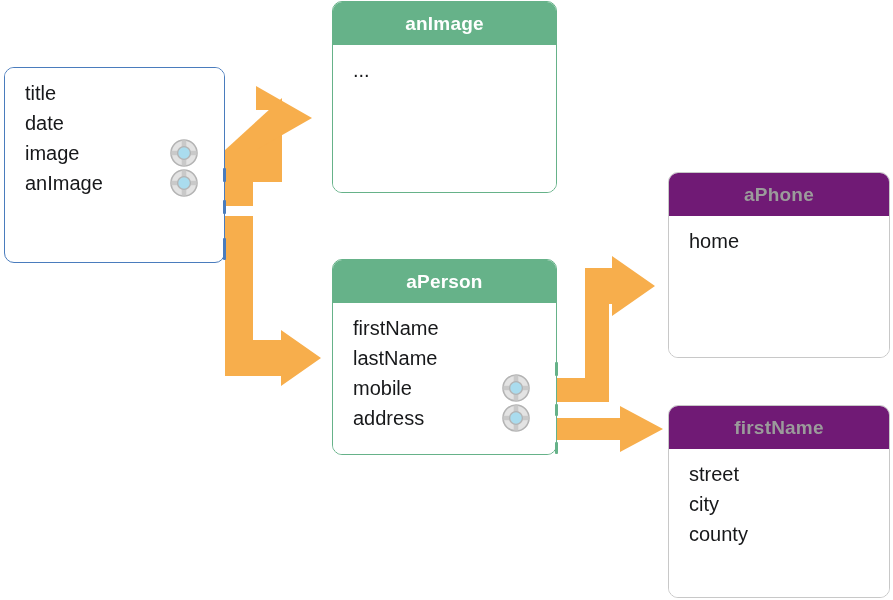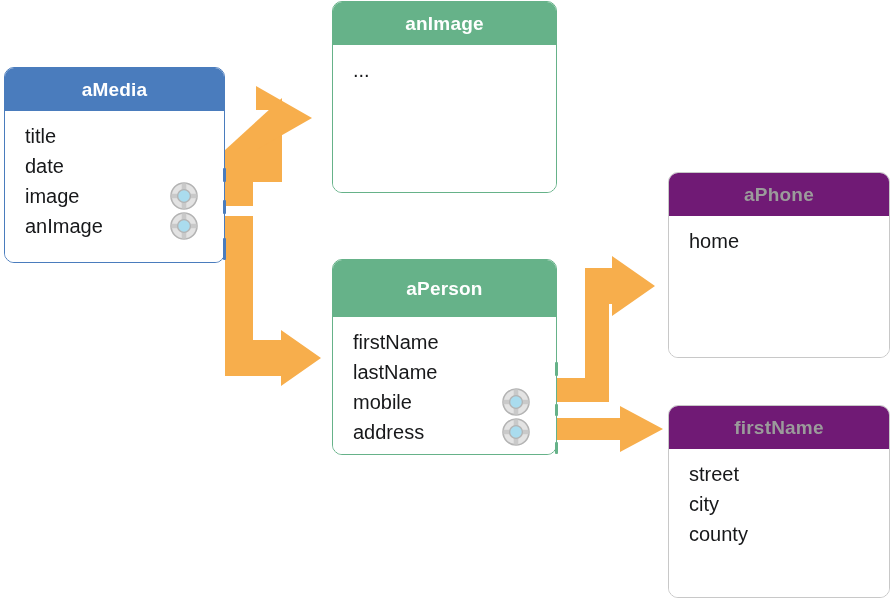--- a/index.html
+++ b/index.html
@@ -145,23 +145,20 @@
              L 620 418
              L 620 406
              L 663 429
              L 620 452
              L 620 440
              L 522 440
              Z"></path>
   </svg>
 
   <div class="obj-box box-blue" style="left:4px; top:67px; width:221px; height:196px;">
-    <div class="obj-header" style="height:43px;">
-      <span>aMedia</span>
-    </div>
     <div class="obj-body">
       <div class="slot">
         <span>title</span>
       </div>
       <div class="slot">
         <span>date</span>
       </div>
       <div class="slot">
         <span>image</span>
         <svg class="socket" style="left:144px; top:0px;" viewBox="0 0 30 30">
@@ -190,21 +187,21 @@
       <span>anImage</span>
     </div>
     <div class="obj-body">
       <div class="slot">
         <span>...</span>
       </div>
     </div>
   </div>
 
   <div class="obj-box box-green" style="left:332px; top:259px; width:225px; height:196px;">
-    <div class="obj-header" style="height:57px;">
+    <div class="obj-header" style="height:43px;">
       <span>aPerson</span>
     </div>
     <div class="obj-body">
       <div class="slot">
         <span>firstName</span>
       </div>
       <div class="slot">
         <span>lastName</span>
       </div>
       <div class="slot">

